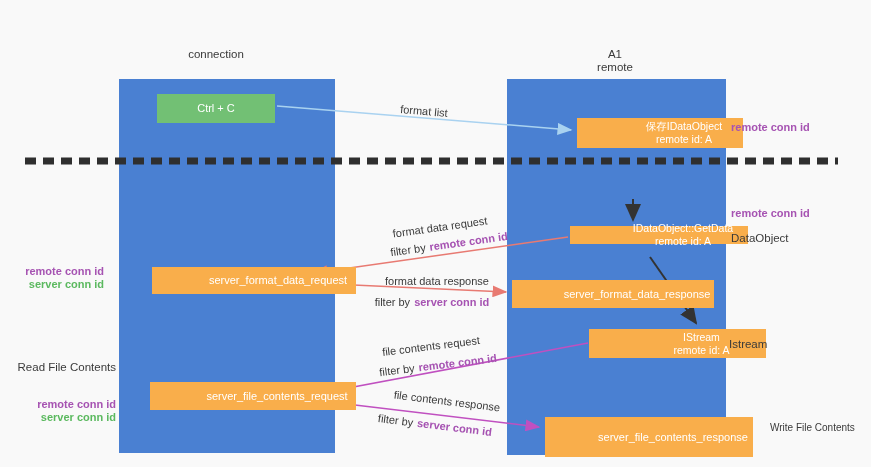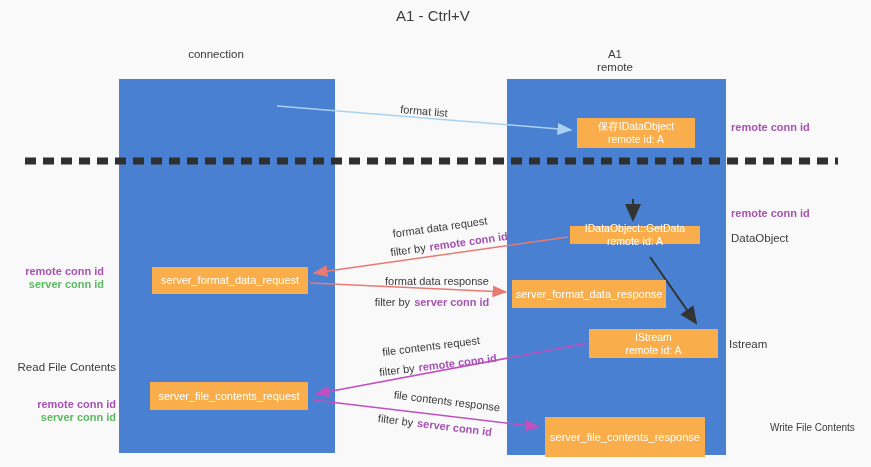--- a/index.html
+++ b/index.html
@@ -23,21 +23,21 @@
   }
   .lane { position:absolute; background:#4a80d2; }
   .overlay { position:absolute; left:0; top:0; pointer-events:none; }
   .box {
     position:absolute; display:flex; flex-direction:column;
     align-items:center; justify-content:center;
     color:#ffffff; text-align:center; font-size:11px; line-height:13px;
   }
   .box.small { font-size:10.5px; }
   .green  { background:#72c074; }
-  .orange { background:#f9ae4b; }
+  .orange { background:#f9ae4b;padding-left:48px; }
   .side-label {
     position:absolute; font-size:11px; line-height:13px; color:#3a3a3a;
     white-space:nowrap;
   }
   .side-group { text-align:right; }
   .purple { color:#a653b2; font-weight:bold; }
   .greentx { color:#5bb95f; font-weight:bold; }
   .flow-label {
     position:absolute; font-size:11px; color:#3a3a3a; white-space:nowrap;
     transform:translate(-50%,-50%);
@@ -47,21 +47,20 @@
   .flow-label.rot-dn5  { transform:translate(-50%,-50%) rotate(5deg); }
   .flow-label.rot-dn7  { transform:translate(-50%,-50%) rotate(7deg); }
   .fprefix { margin-right:4px; }
 </style>
 </head>
 <body>
 
 <div class="canvas">
 
   <div class="title">
-    <div>A1 - Ctrl+V</div>
   </div>
 
   <div class="lane-header" style="left:146px; top:48px;">
     <div>connection</div>
   </div>
   <div class="lane-header" style="left:545px; top:48px;">
     <div>A1</div>
     <div>remote</div>
   </div>
 
@@ -94,20 +93,23 @@
 
     <line x1="568" y1="237" x2="314" y2="273" stroke="#e87a72" stroke-width="1.5" marker-end="url(#m-red)"></line>
 
     <line x1="310" y1="283" x2="506" y2="292" stroke="#e87a72" stroke-width="1.5" marker-end="url(#m-red)"></line>
 
     <line x1="588" y1="343" x2="316" y2="394" stroke="#c050c0" stroke-width="1.5" marker-end="url(#m-mag)"></line>
 
     <line x1="313" y1="400" x2="539" y2="427" stroke="#c050c0" stroke-width="1.5" marker-end="url(#m-mag)"></line>
   </svg>
 
+  <div class="box green" style="left:157px; top:94px; width:118px; height:29px;">
+    <span>Ctrl + C</span>
+  </div>
 
   <div class="box orange small" style="left:577px; top:118px; width:118px; height:30px;">
     <span>保存IDataObject</span>
     <span>remote id: A</span>
   </div>
 
 
   <div class="box orange small" style="left:570px; top:226px; width:130px; height:18px;">
     <span>IDataObject::GetData</span>
     <span>remote id: A</span>

